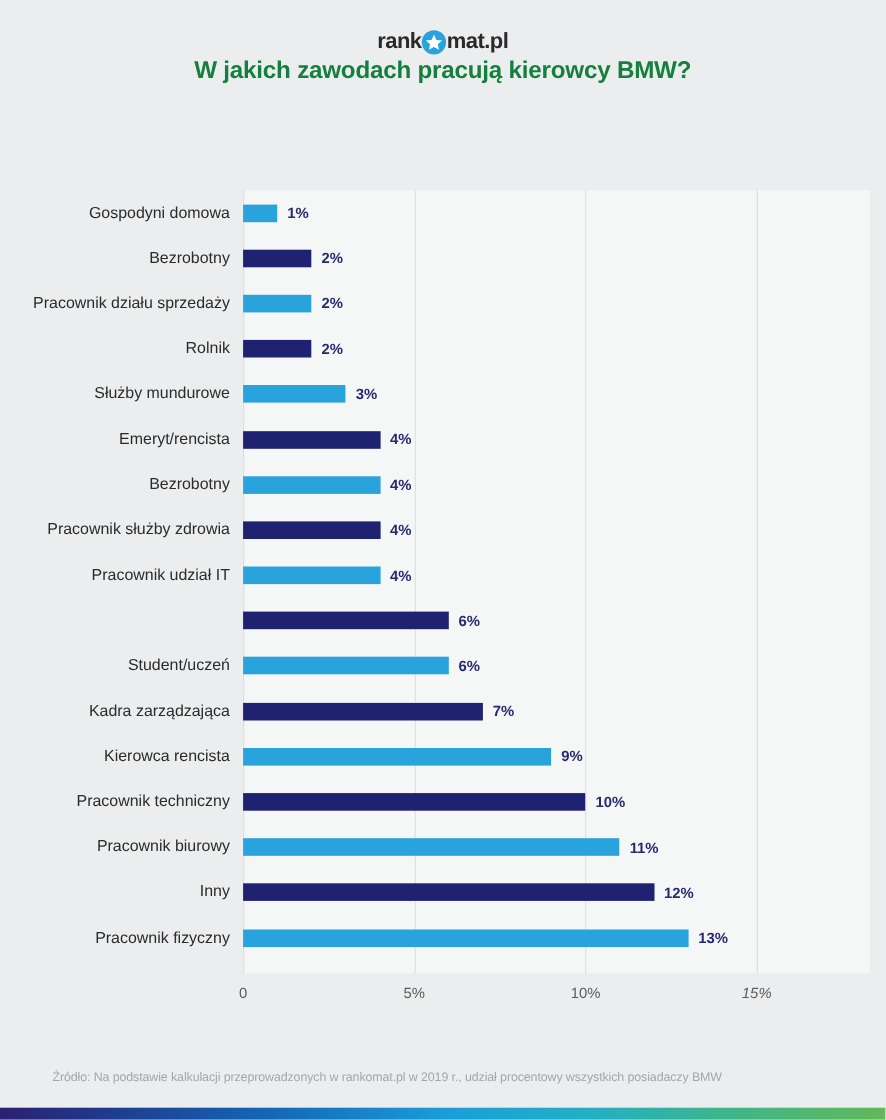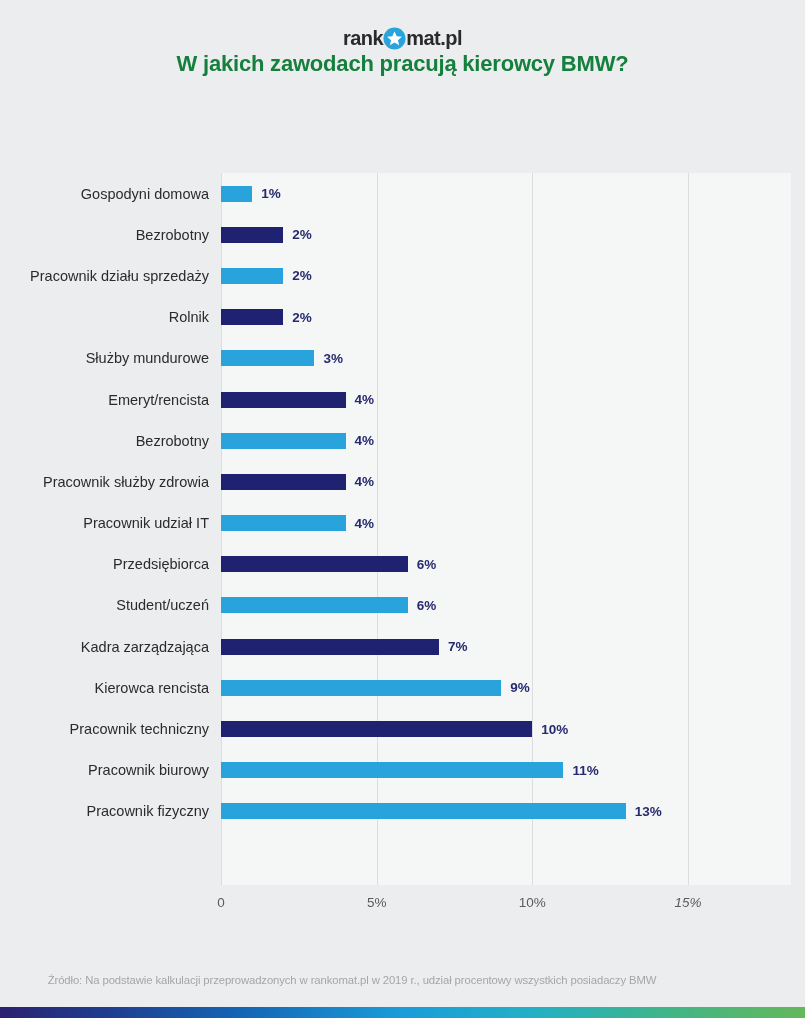--- a/index.html
+++ b/index.html
@@ -247,21 +247,20 @@
         </div>
       </div>
       <div class="row">
         <div class="row-label">Pracownik udział IT</div>
         <div class="bar-wrap">
           <div class="bar" style="width: 124.52px; background: rgb(41, 163, 220);"></div>
           <div class="bar-value">4%</div>
         </div>
       </div>
       <div class="row">
-        <div class="row-label">Przedsiębiorca</div>
         <div class="bar-wrap">
           <div class="bar" style="width: 186.78px; background: rgb(31, 33, 113);"></div>
           <div class="bar-value">6%</div>
         </div>
       </div>
       <div class="row">
         <div class="row-label">Student/uczeń</div>
         <div class="bar-wrap">
           <div class="bar" style="width: 186.78px; background: rgb(41, 163, 220);"></div>
           <div class="bar-value">6%</div>
@@ -286,20 +285,27 @@
         <div class="bar-wrap">
           <div class="bar" style="width: 311.3px; background: rgb(31, 33, 113);"></div>
           <div class="bar-value">10%</div>
         </div>
       </div>
       <div class="row">
         <div class="row-label">Pracownik biurowy</div>
         <div class="bar-wrap">
           <div class="bar" style="width: 342.43px; background: rgb(41, 163, 220);"></div>
           <div class="bar-value">11%</div>
+        </div>
+      </div>
+      <div class="row">
+        <div class="row-label">Inny</div>
+        <div class="bar-wrap">
+          <div class="bar" style="width: 373.56px; background: rgb(31, 33, 113);"></div>
+          <div class="bar-value">12%</div>
         </div>
       </div>
       <div class="row">
         <div class="row-label">Pracownik fizyczny</div>
         <div class="bar-wrap">
           <div class="bar" style="width: 404.69px; background: rgb(41, 163, 220);"></div>
           <div class="bar-value">13%</div>
         </div>
       </div>
     </div>

